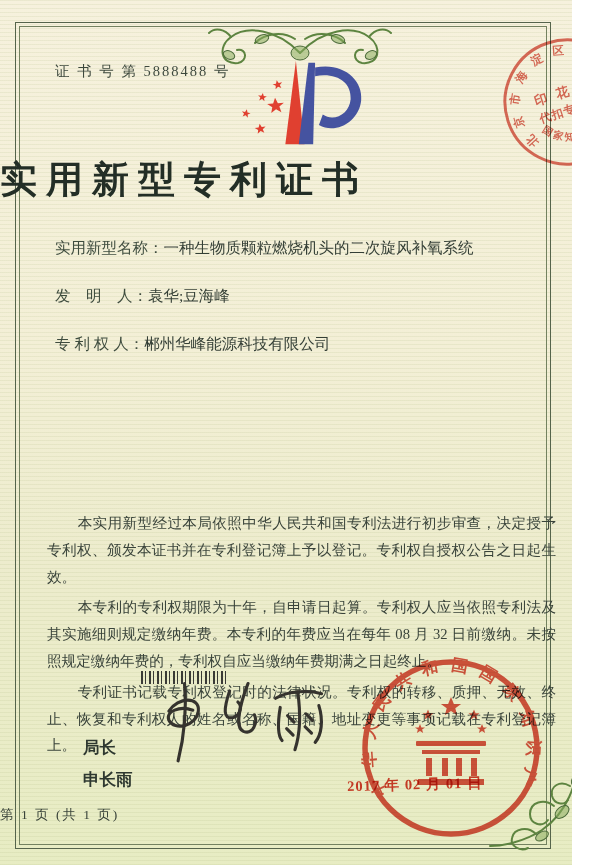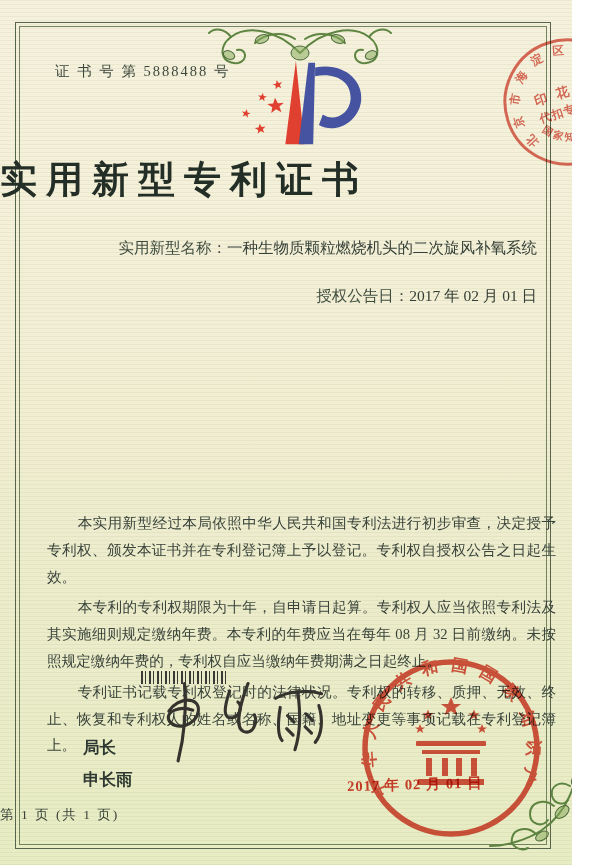--- a/index.html
+++ b/index.html
@@ -14,21 +14,21 @@
   .frame-inner{position:absolute;left:3px;top:3px;right:3px;bottom:3px;
         border:1px solid #73825f;}
   .cert-no{position:absolute;left:55px;top:62px;font-size:14.5px;letter-spacing:2px;
         color:#3d483d;}
   .logo{position:absolute;left:228px;top:56px;}
   .tax-stamp{position:absolute;left:497px;top:32px;transform:rotate(-18deg);
         opacity:.8;mix-blend-mode:multiply;}
   .tax-stamp text{fill:#d5493a;font-family:"Liberation Sans",sans-serif;font-weight:bold;}
   .title{position:absolute;left:0;top:155px;width:100%;text-align:left;
         font-size:37px;font-weight:bold;letter-spacing:9px;color:#232e26;}
-  .fields{position:absolute;left:55px;top:238px;right:35px;text-align:right;}
+  .fields{position:absolute;left:55px;top:238px;right:35px;}
   .field{height:48px;font-size:15.5px;color:#343f36;white-space:nowrap;}
   .field .lbl{color:#3e4c3e;}
   .paras{position:absolute;left:43px;top:506px;width:517px;
         font-size:14.6px;line-height:26.8px;color:#39433a;text-align:justify;}
   .paras p{margin:4px;text-indent:2.1em;}
   .barcode{position:absolute;left:141px;top:671px;width:87px;height:13px;
         background:repeating-linear-gradient(90deg,#3a3a36 0 2px,rgba(0,0,0,0) 2px 4px,#3a3a36 4px 5px,rgba(0,0,0,0) 5px 8px);}
   .signer{position:absolute;left:57px;top:731px;
         font-family:"Liberation Sans","DejaVu Sans",sans-serif;
         font-size:16.5px;font-weight:600;color:#2e3830;line-height:32px;margin-left:26px;}
@@ -119,21 +119,24 @@
     <text x="70" y="82" text-anchor="middle" font-size="11.5" letter-spacing="1">代扣专用章</text>
   </svg>
 
   <div class="title">实用新型专利证书</div>
 
   <div class="fields">
     <div class="field">
       <span class="lbl">实用新型名称：</span><span class="val">一种生物质颗粒燃烧机头的二次旋风补氧系统</span>
     </div>
     <div class="field">
-      <span class="lbl">授权公告日：</span><span class="val">2017 年 02 月 01 日</span>
+      <span class="lbl">发　明　人：</span><span class="val">袁华;豆海峰</span>
+    </div>
+    <div class="field">
+      <span class="lbl">专 利 权 人：</span><span class="val">郴州华峰能源科技有限公司</span>
     </div>
   </div>
 
   <div class="paras">
     <p>本实用新型经过本局依照中华人民共和国专利法进行初步审查，决定授予专利权、颁发本证书并在专利登记簿上予以登记。专利权自授权公告之日起生效。</p>
     <p>本专利的专利权期限为十年，自申请日起算。专利权人应当依照专利法及其实施细则规定缴纳年费。本专利的年费应当在每年 08 月 32 日前缴纳。未按照规定缴纳年费的，专利权自应当缴纳年费期满之日起终止。</p>
     <p>专利证书记载专利权登记时的法律状况。专利权的转移、质押、无效、终止、恢复和专利权人的姓名或名称、国籍、地址变更等事项记载在专利登记簿上。</p>
   </div>
 
   <div class="barcode"></div>

